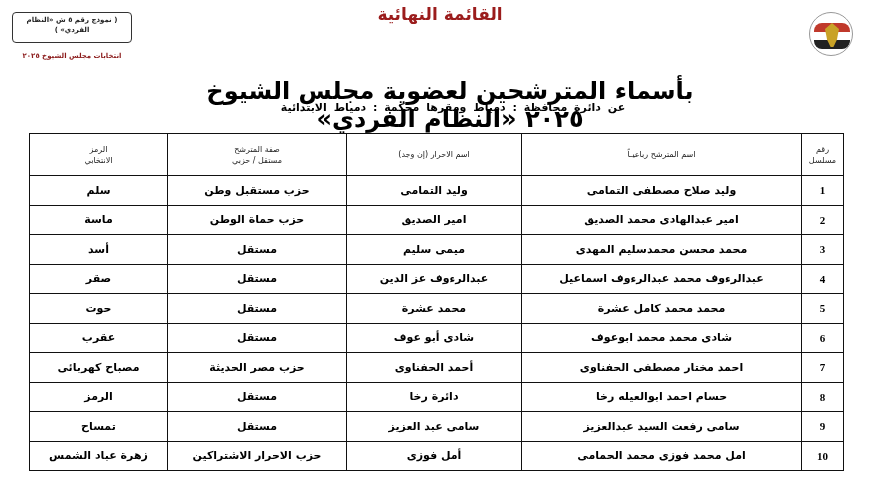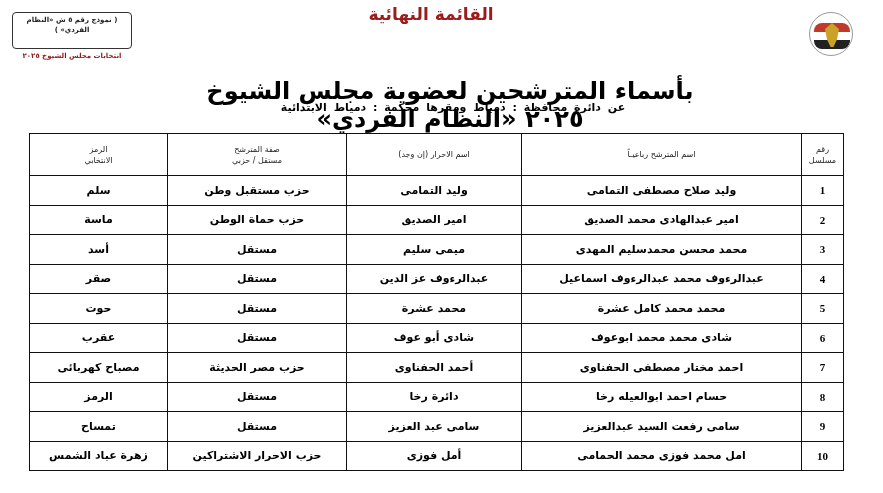--- a/index.html
+++ b/index.html
@@ -1,29 +1,29 @@
 <!DOCTYPE html>
 <html><head>
   <meta charset="utf-8">
   <style>
     * { box-sizing: border-box; margin: 0; padding: 0; }
     html, body { width: 883px; height: 493px; background: #ffffff; overflow: hidden; }
     body { position: relative; font-family: "DejaVu Sans", sans-serif; color: #000; }
 
     .form-box {
-      position: absolute; left: 12px; top: 12px; width: 120px; height: 37px;
+      position: absolute; left: 12px; top: 12px; width: 120px; height: 31px;
       border: 1px solid #333; border-radius: 4px;
       text-align: center; direction: rtl;
       font-size: 7px; line-height: 10px; padding-top: 2px; font-weight: bold;
     }
     .form-box .l1 { color: #222; display: block; }
     .form-box .l2 { color: #8b1a1a; display: block; margin-top: 16px; }
 
     .final-title {
-      position: absolute; left: 351px; top: 4px; width: 160px; text-align: center;
+      position: absolute; left: 360px; top: 4px; width: 160px; text-align: center;
       color: #9b1c1c; font-size: 17px; font-weight: bold; direction: rtl;
     }
 
     .emblem {
       position: absolute; left: 809px; top: 12px; width: 44px; height: 44px;
       border-radius: 50%; border: 1px solid #999; overflow: hidden; background: #fff;
     }
     .emblem .band-red { position: absolute; left: 4px; top: 10px; width: 36px; height: 9px; background: #c0392b; border-radius: 8px 8px 0 0; }
     .emblem .band-black { position: absolute; left: 4px; top: 27px; width: 36px; height: 9px; background: #222; border-radius: 0 0 8px 8px; }
     .emblem .eagle {

